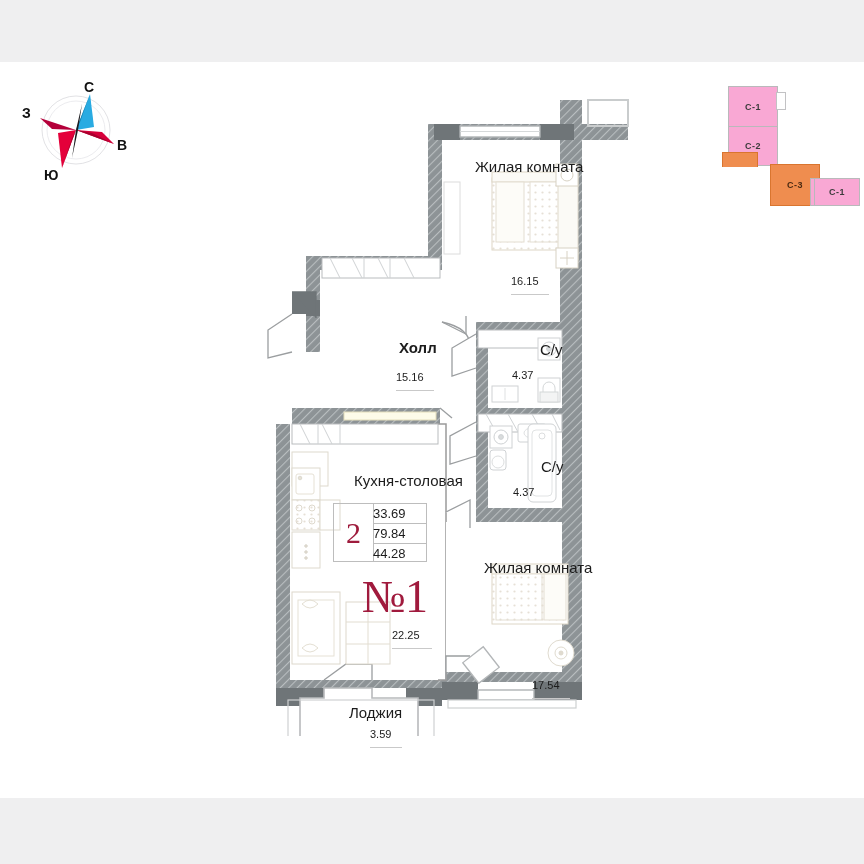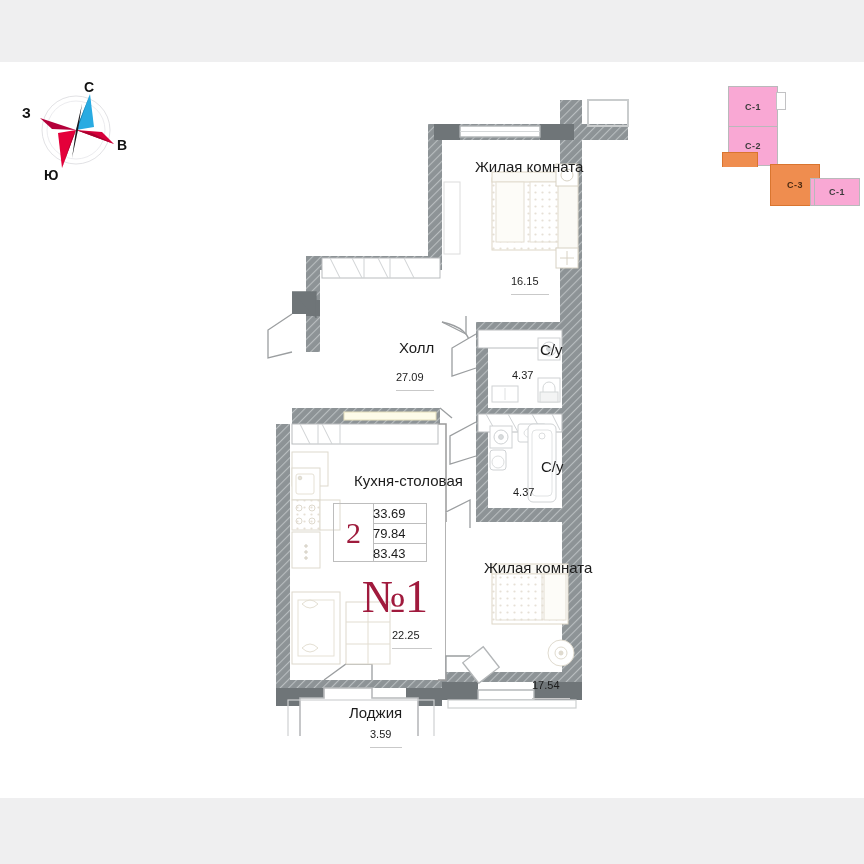--- a/index.html
+++ b/index.html
@@ -357,22 +357,22 @@
   <g stroke="#cdd0d1" fill="none" stroke-width="1.2">
     <rect x="448" y="700" width="128" height="8" fill="#fff"></rect>
   </g>
 </svg>
 </div>
 
 <div class="lbl room-name" style="left:443px;top:158px;">Жилая комната</div>
 <div class="lbl room-area" style="left:511px;top:275px;">16.15</div>
 <div class="area-underline" style="left:511px;top:294px;width:38px;"></div>
 
-<div class="lbl room-name" style="left:367px;top:339px;">Холл</div>
-<div class="lbl room-area" style="left:396px;top:371px;">27.09</div>
+<div class="lbl room-name" style="left:367px;top:339px;font-weight:bold;">Холл</div>
+<div class="lbl room-area" style="left:396px;top:371px;">15.16</div>
 <div class="area-underline" style="left:396px;top:390px;width:38px;"></div>
 
 <div class="lbl room-name" style="left:508px;top:341px;">С/у</div>
 <div class="lbl room-area" style="left:512px;top:369px;">4.37</div>
 
 <div class="lbl room-name" style="left:509px;top:458px;">С/у</div>
 <div class="lbl room-area" style="left:513px;top:486px;">4.37</div>
 
 <div class="lbl room-name" style="left:322px;top:472px;">Кухня-столовая</div>
 <div class="lbl room-area" style="left:392px;top:629px;">22.25</div>
@@ -384,17 +384,17 @@
 
 <div class="lbl room-name" style="left:317px;top:704px;">Лоджия</div>
 <div class="lbl room-area" style="left:370px;top:728px;">3.59</div>
 <div class="area-underline" style="left:370px;top:747px;width:32px;"></div>
 
 <div id="infobox">
   <div class="rooms">2</div>
   <div class="col">
     <div>33.69</div>
     <div>79.84</div>
-    <div>83.43</div>
+    <div>44.28</div>
   </div>
 </div>
 
 <div id="aptno">№1</div>
 
 </body></html>

